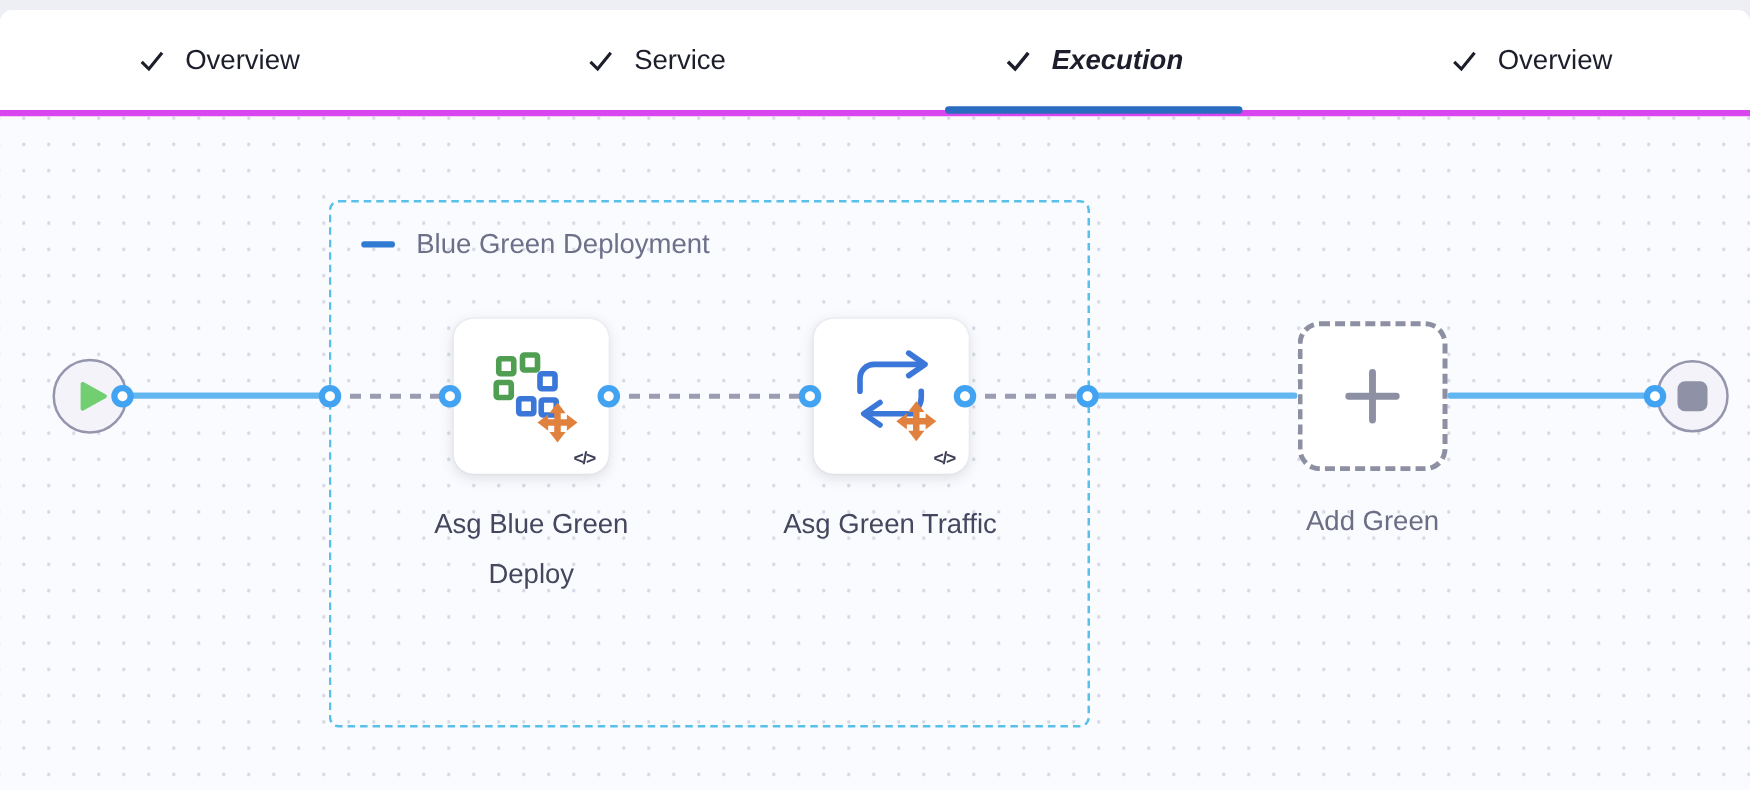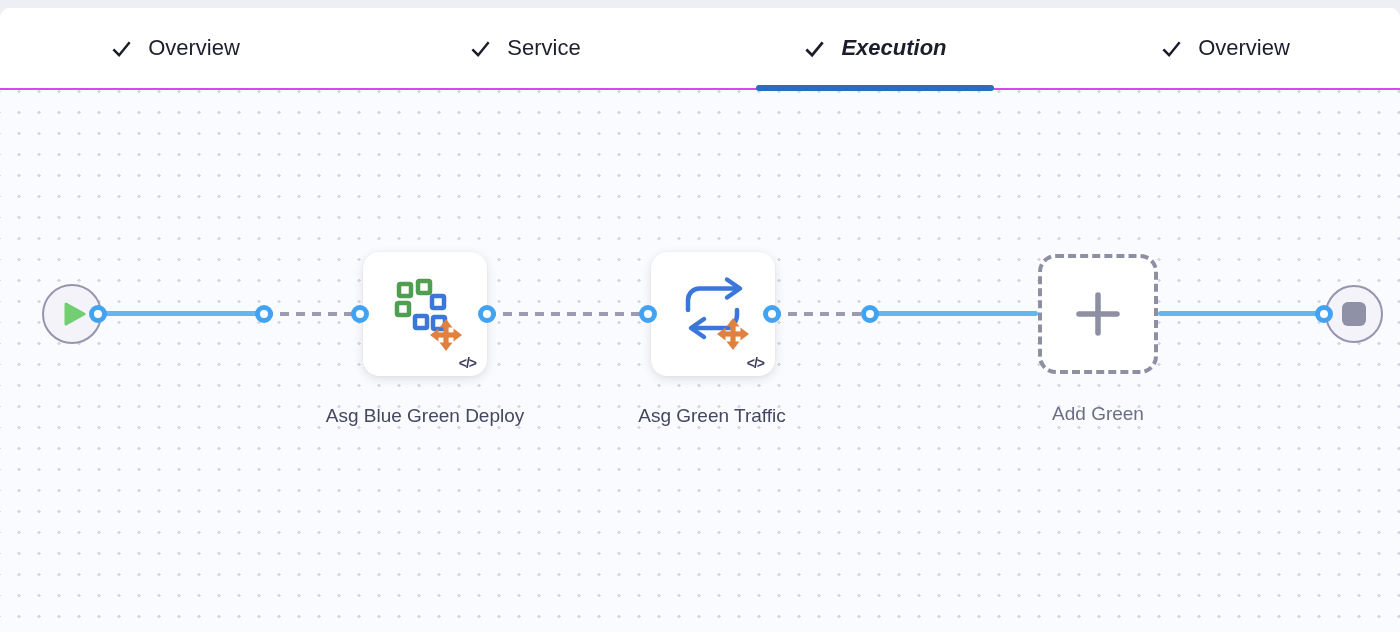--- a/index.html
+++ b/index.html
@@ -9,21 +9,21 @@
     font-family:"Liberation Sans", sans-serif;
     -webkit-font-smoothing:antialiased;
   }
   .panel{
     position:absolute;left:0;top:8px;width:1400px;height:624px;
     background:#ffffff;border-radius:10px 10px 0 0;overflow:hidden;
   }
   
   .tabbar{
     position:relative;z-index:10;display:flex;height:80px;background:#ffffff;
-    border-bottom:2px solid #d946ef;
+    border-bottom:5px solid #d946ef;
   }
   .tab{
     position:relative;flex:1;display:flex;align-items:center;justify-content:center;
     gap:15px;cursor:pointer;font-size:22px;color:#1d1e2c;font-weight:400;
   }
   .tab.active{font-weight:700;font-style:italic;}
   .tab.active::after{
     content:"";position:absolute;bottom:-3px;left:50%;transform:translateX(-50%);
     width:238px;height:6px;border-radius:6px;background:#2a6dc0;
   }
@@ -63,21 +63,21 @@
     width:124px;height:124px;border-radius:16px;background:#ffffff;
     box-shadow:0 3px 10px rgba(96,97,112,0.18), 0 0 2px rgba(40,41,61,0.06);
     z-index:4;cursor:pointer;
   }
   .step-card svg{position:absolute;left:20px;top:16px;}
   .code-glyph{
     position:absolute;right:11px;bottom:5px;font-size:14px;font-weight:700;
     color:#3e4057;letter-spacing:-1px;
   }
   .node-label{
-    font-size:19px;color:#44475e;text-align:center;line-height:40px;z-index:4;
+    font-size:22px;color:#44475e;text-align:center;line-height:40px;z-index:4;
   }
   .add-label{color:#6b6e84;}
   .add-step{
     width:112px;height:112px;border:4px dashed #8d8fa3;border-radius:18px;
     background:#ffffff;display:flex;align-items:center;justify-content:center;
     z-index:4;cursor:pointer;
   }
   .stop-square{width:24px;height:24px;border-radius:6px;background:#8f91a7;}
 </style>
 </head>
@@ -107,20 +107,26 @@
     <div class="tab">
       <svg class="check" viewBox="0 0 24 24">
           <path d="M3.5 13 L9.5 19 L20.5 5.5" fill="none" stroke="#1d1e2c" stroke-width="2.6"></path>
         </svg>
       <span>Overview</span>
     </div>
   </div>
 
   <div class="canvas">
 
+    <div class="abs group-box" style="left:263px;top:67px;width:609px;height:422px;">
+      <div class="group-header">
+        <div class="minus-bar"></div>
+        <div class="group-title">Blue Green Deployment</div>
+      </div>
+    </div>
 
     <div class="abs line-solid" style="left:98px;top:221px;width:166px;"></div>
     <div class="abs line-dashed" style="left:264px;top:222px;width:96px;"></div>
     <div class="abs line-dashed" style="left:487px;top:222px;width:161px;"></div>
     <div class="abs line-dashed" style="left:772px;top:222px;width:98px;"></div>
     <div class="abs line-solid" style="left:870px;top:221px;width:168px;"></div>
     <div class="abs line-solid" style="left:1158px;top:221px;width:159px;"></div>
 
     <div class="abs round-node" style="left:42px;top:194px;">
       <svg width="22" height="24" viewBox="0 0 22 24" style="margin-left:5px;">

